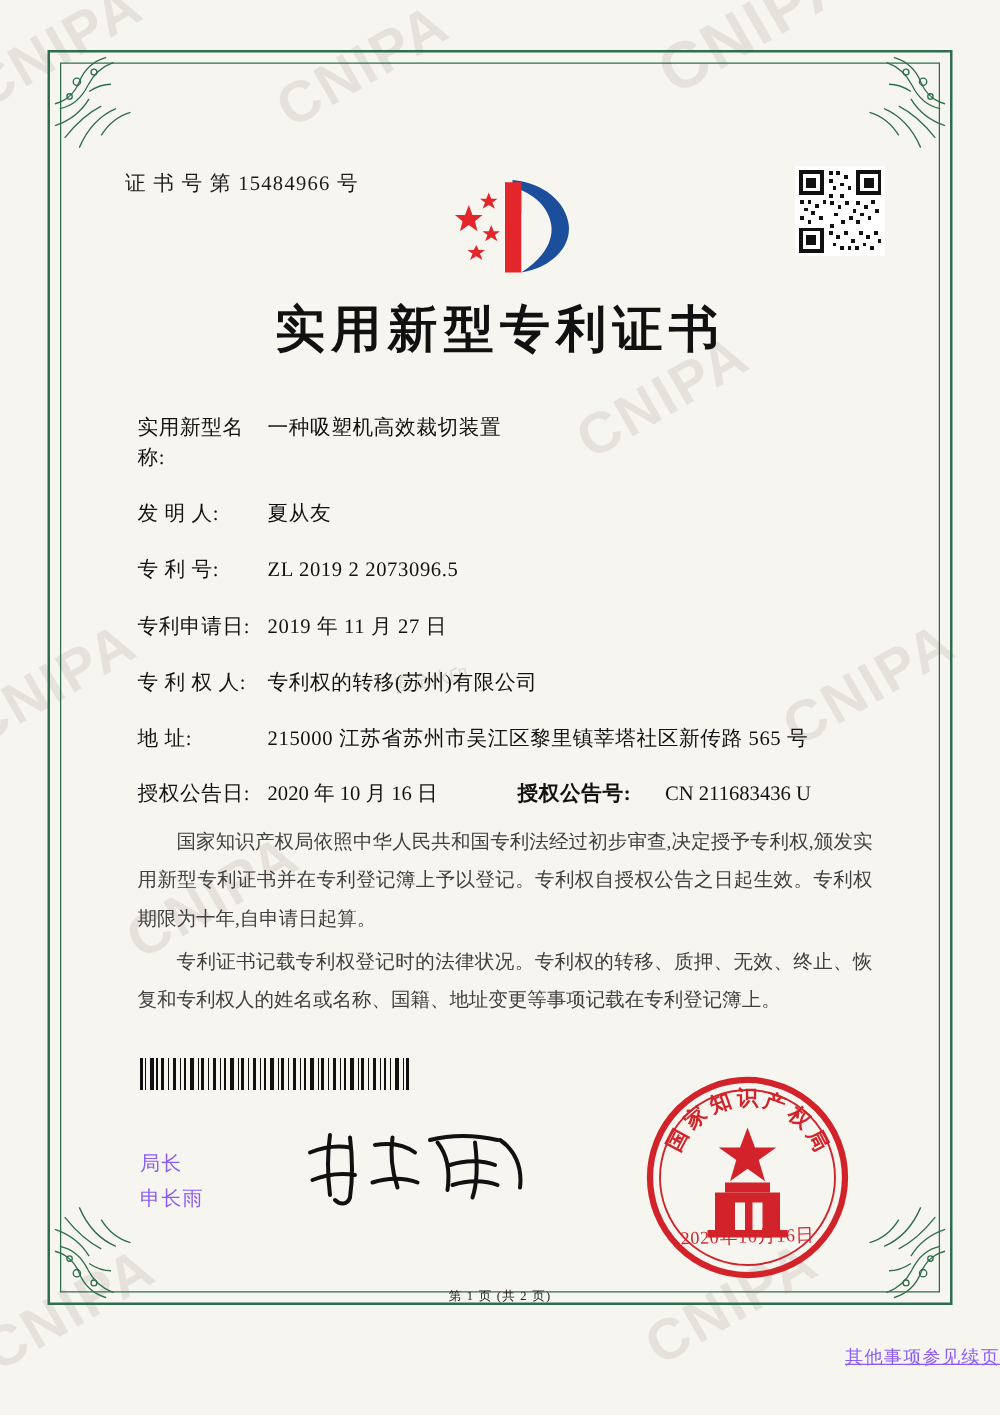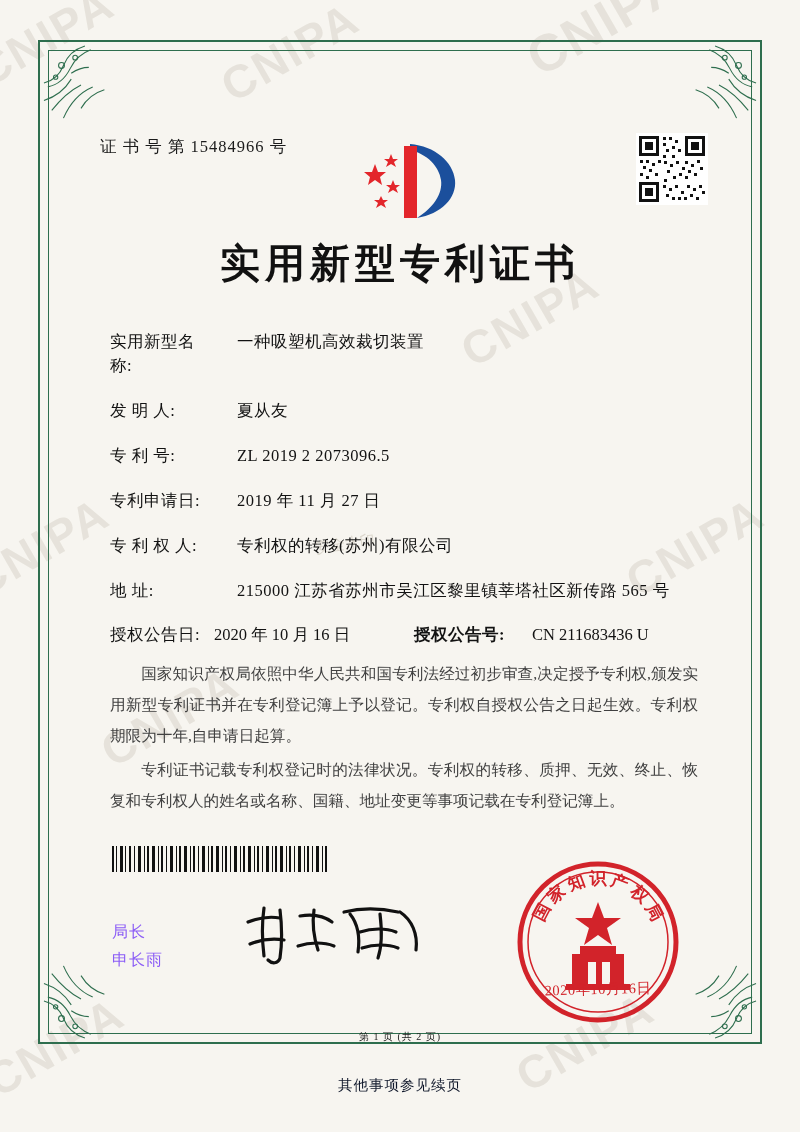--- a/index.html
+++ b/index.html
@@ -126,21 +126,20 @@
     top: 330px;
     width: 600px;
     font-size: 16.5px;
     color: #121212;
   }
   .field-row {
     display: flex;
     align-items: baseline;
     margin-bottom: 21px;
     line-height: 1.45;
-    gap: 23px;
   }
   .f-label {
     width: 104px;
     flex: 0 0 104px;
     letter-spacing: 0.5px;
   }
   .f-value { flex: 1; letter-spacing: 0.5px; }
   .inline-pair { display: flex; align-items: baseline; width: 100%; }
   .inline-pair .p-label { flex: 0 0 104px; letter-spacing: .5px; }
   .inline-pair .p-val   { flex: 0 0 200px; }
@@ -214,24 +213,25 @@
     top: 1030px;
     text-align: center;
     font-size: 10px;
     color: #1b1b1b;
     letter-spacing: 1px;
   }
   .footer-note {
     position: absolute;
     left: 0; right: 0;
     top: 1076px;
-    text-align: center;
+    text-align: right;
     font-size: 14.5px;
-    color: #0f172a;
+    color: #8b5cf6;
     letter-spacing: 1px;
+    text-decoration: underline;
   }
 </style>
 </head>
 <body>
 
 <div class="page">
 
   <div class="wm wm1">CNIPA</div>
   <div class="wm wm2">CNIPA</div>
   <div class="wm wm3">CNIPA</div>

